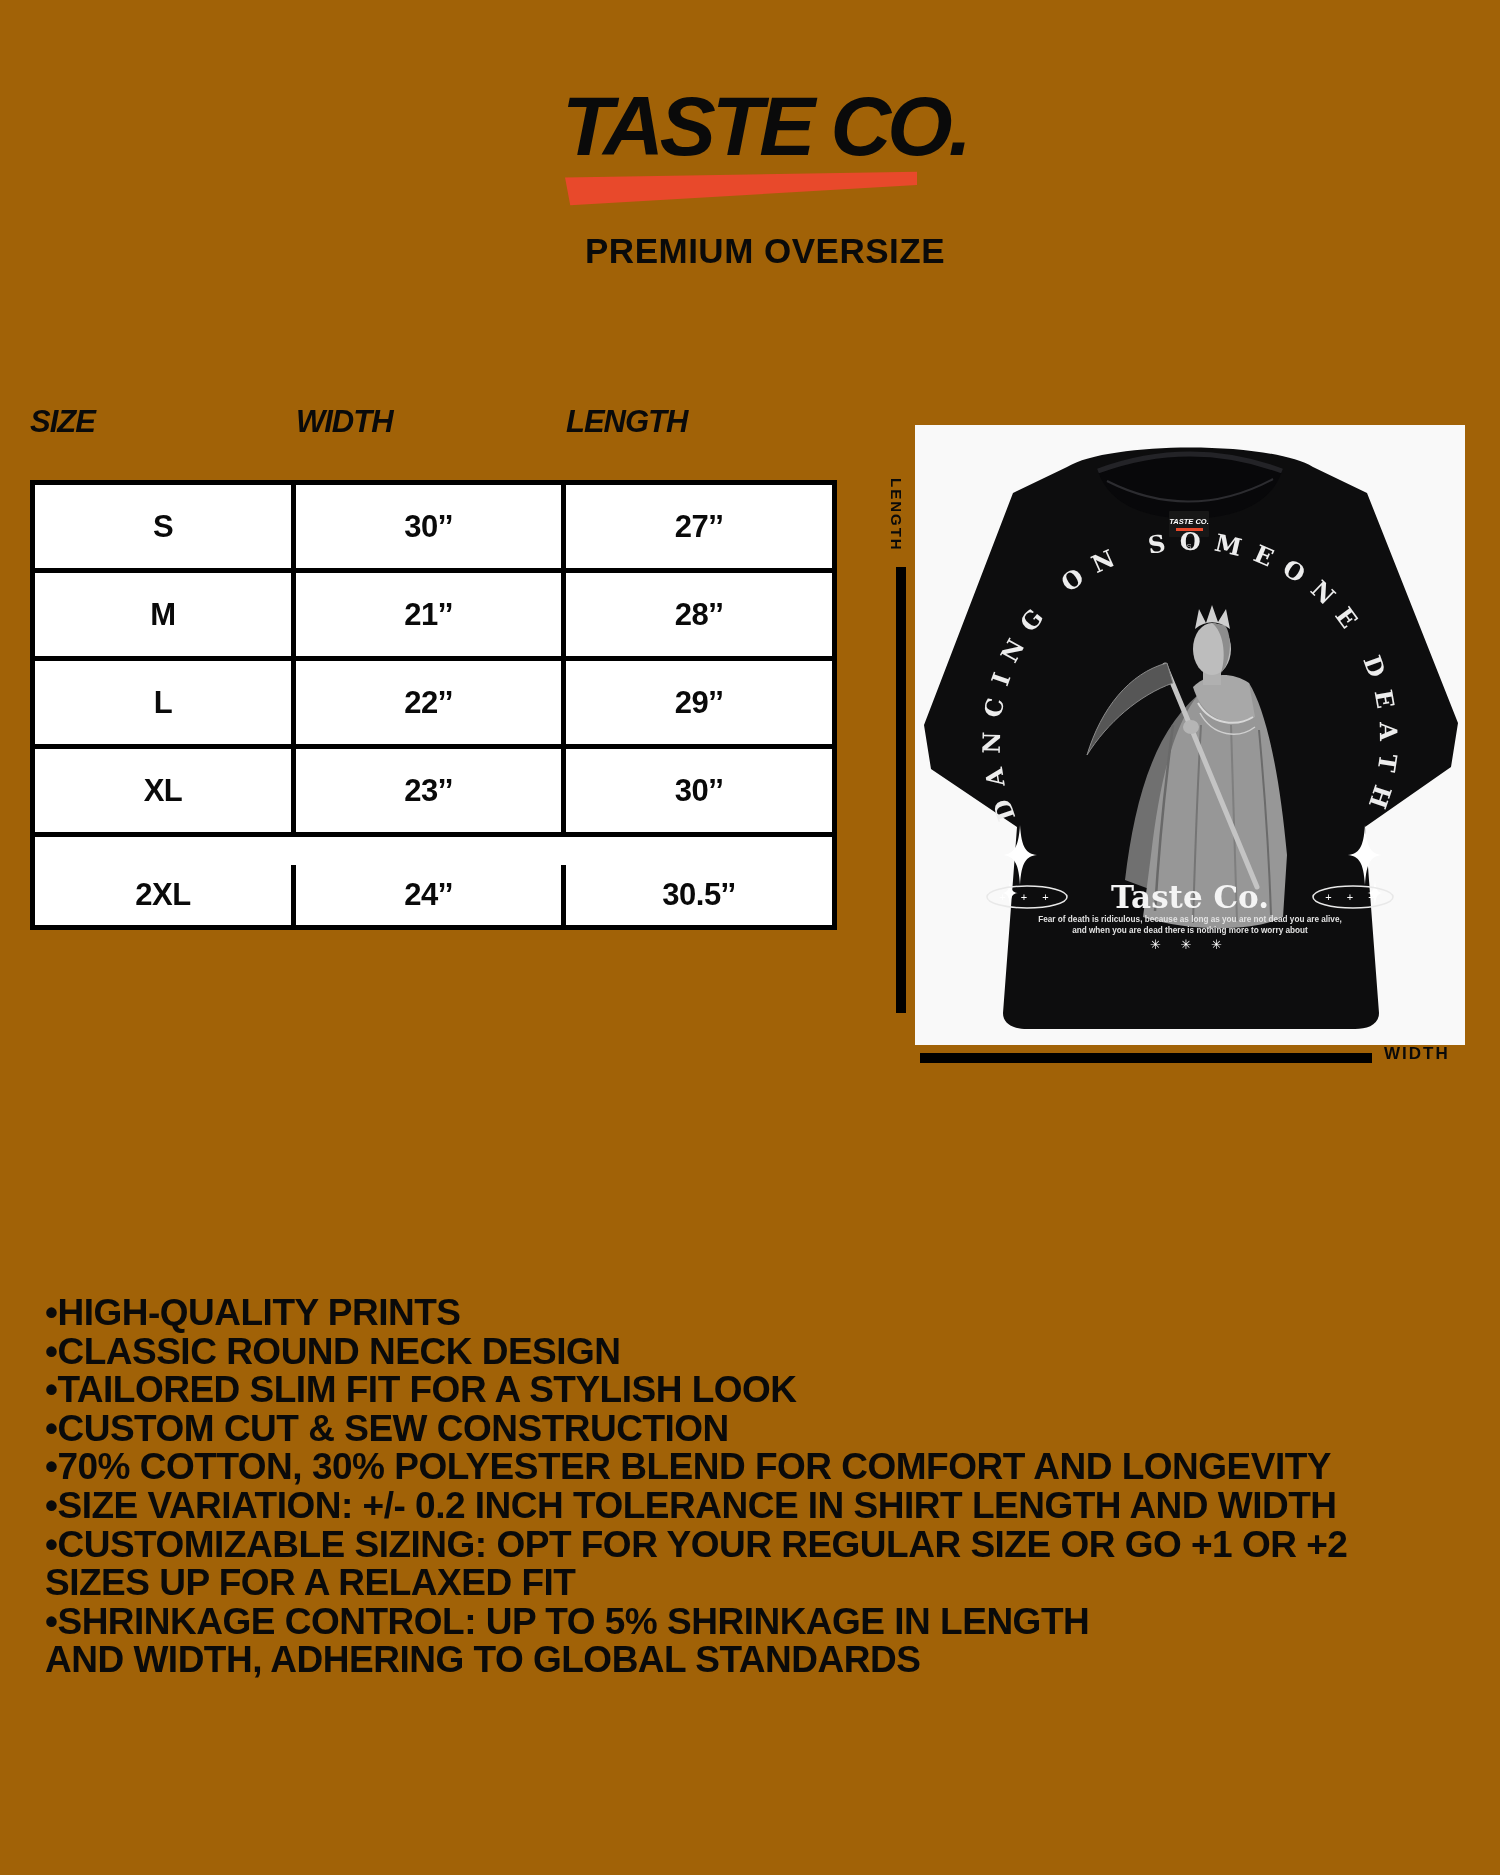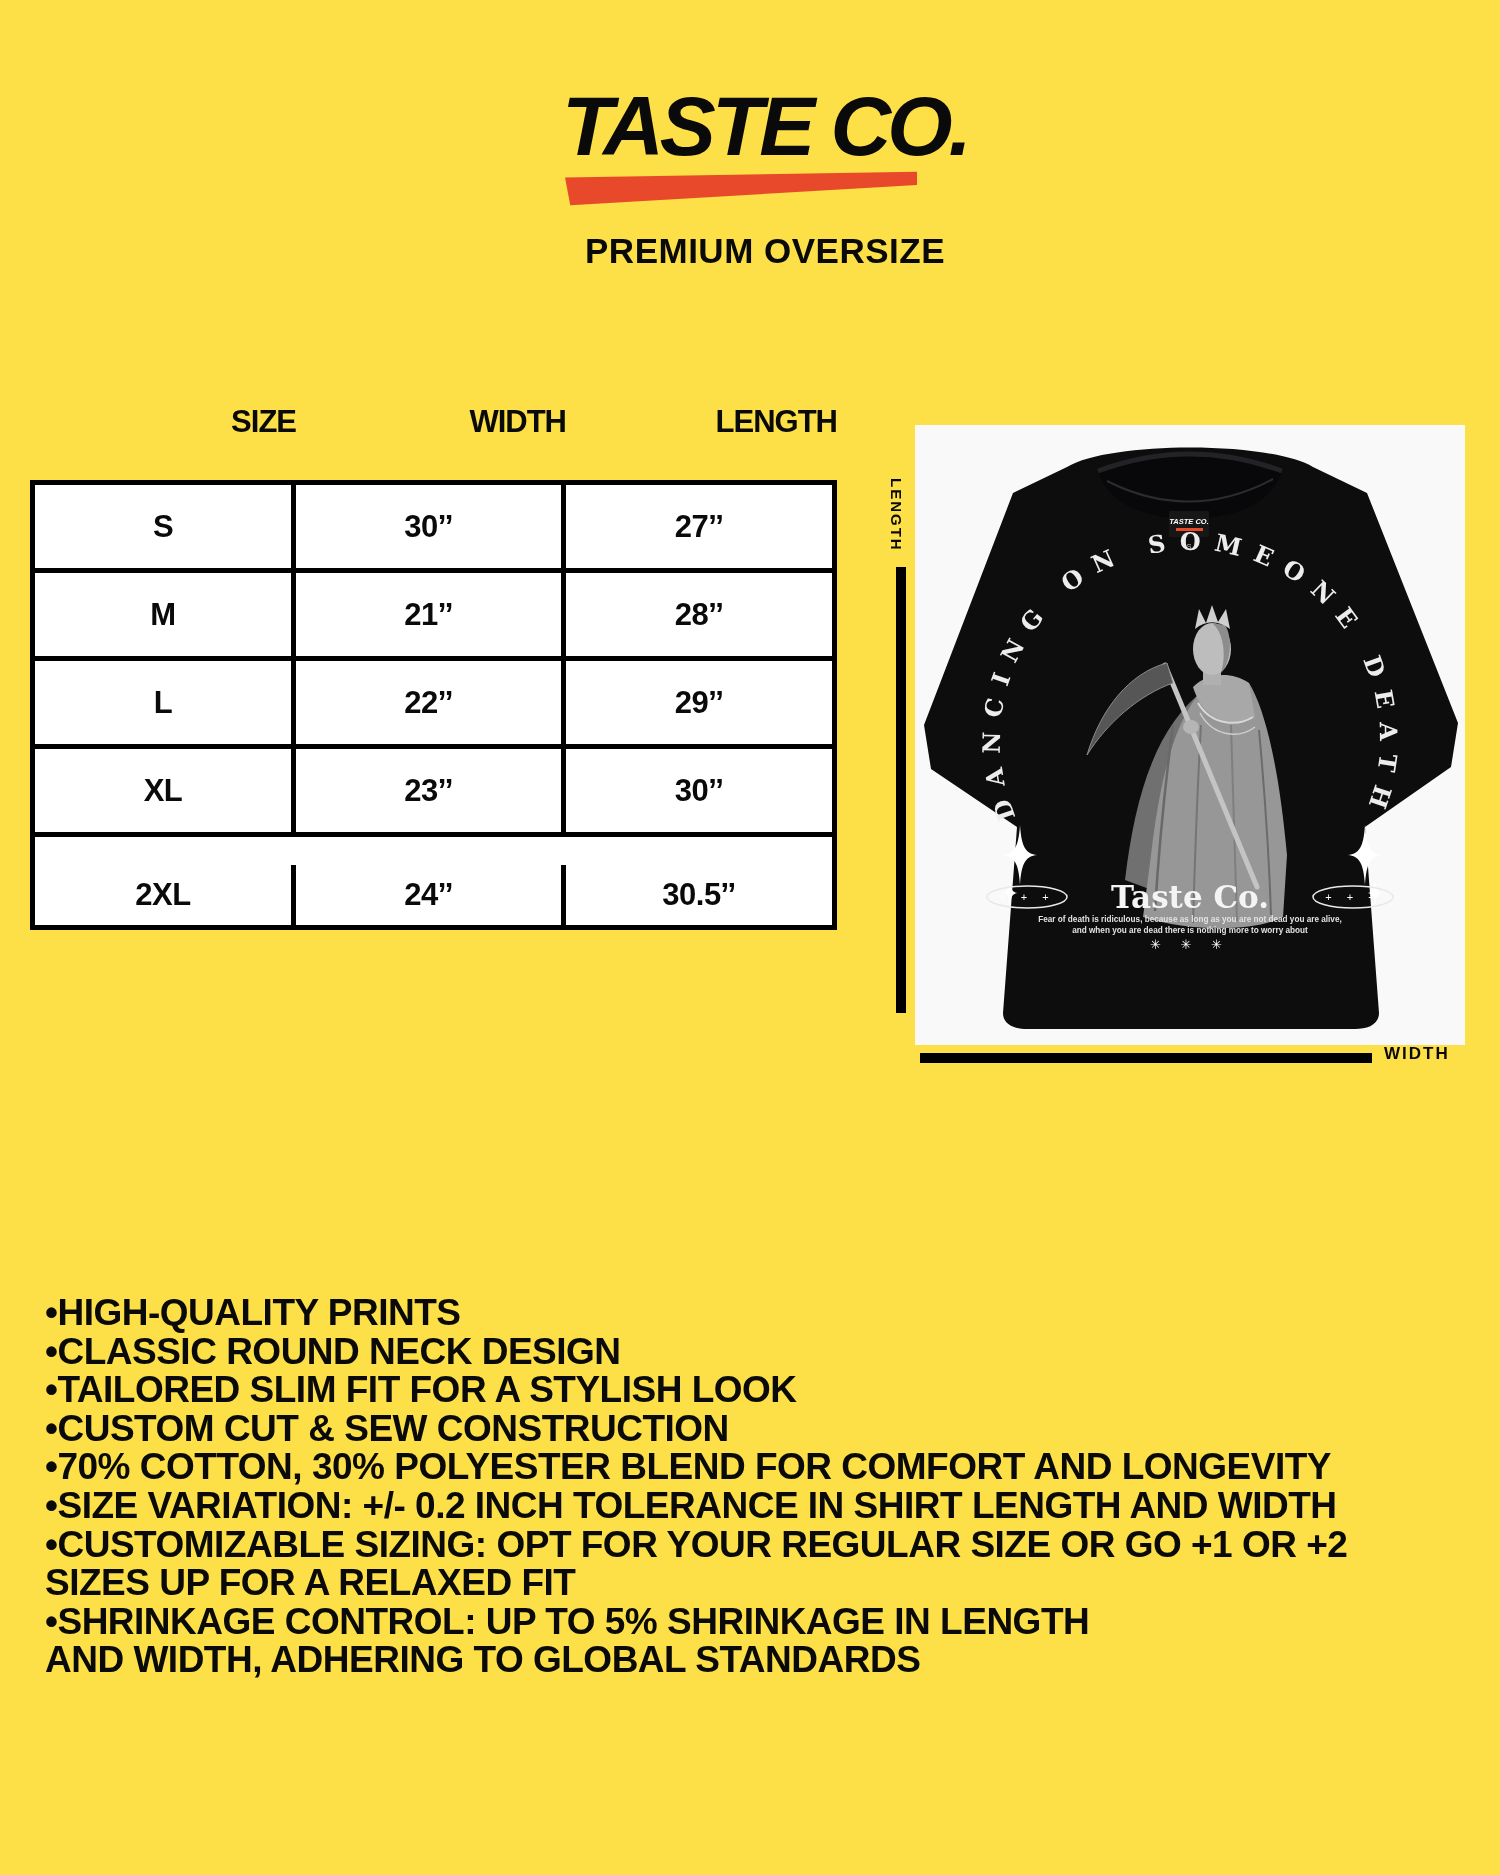--- a/index.html
+++ b/index.html
@@ -1,32 +1,32 @@
 <!DOCTYPE html>
 <html style="--accent: #E8492B;"><head>
 <meta charset="utf-8">
 <style>
   html,body{margin:0;padding:0;background:#fff;}
-  .page{position:relative;width:1500px;height:1875px;background:#fde047;
+  .page{position:relative;width:1500px;height:1875px;background:#a16207;
         font-family:"Liberation Sans",sans-serif;color:#0a0a0a;overflow:hidden;}
 
   
   .logo{position:absolute;top:78px;left:765px;transform:translateX(-50%);
         font-size:84px;font-weight:bold;font-style:italic;letter-spacing:-4px;
         white-space:nowrap;margin:0;}
   .swoosh{position:absolute;left:565px;top:171px;width:352px;height:36px;
           background:var(--accent,#E8492B);
           clip-path:polygon(0% 18%,100% 2%,100% 39%,1.5% 95%);}
   .subtitle{position:absolute;top:231px;left:765px;transform:translateX(-50%);
             font-size:35px;font-weight:bold;letter-spacing:0.5px;white-space:nowrap;}
 
   
   .chart-headers{position:absolute;left:30px;top:404px;width:807px;display:grid;
                  grid-template-columns:266px 270px 271px;}
-  .chart-headers span{text-align:right;font-size:31px;font-weight:bold;letter-spacing:-1px;}
+  .chart-headers span{text-align:left;font-size:31px;font-weight:bold;letter-spacing:-1px;font-style:italic;}
   .size-table{position:absolute;left:30px;top:480px;width:807px;height:450px;
               box-sizing:border-box;border:5px solid #000;display:grid;
               grid-template-columns:261px 270px 1fr;grid-auto-rows:1fr;background:#fff;}
   .cell{border-right:5px solid #000;border-bottom:5px solid #000;
         display:flex;align-items:center;justify-content:center;
         font-size:31px;font-weight:bold;letter-spacing:-0.5px;}
   .cell.lc{border-right:none;}
   .cell.lr{border-bottom:none;margin-top:28px;}
 
   

